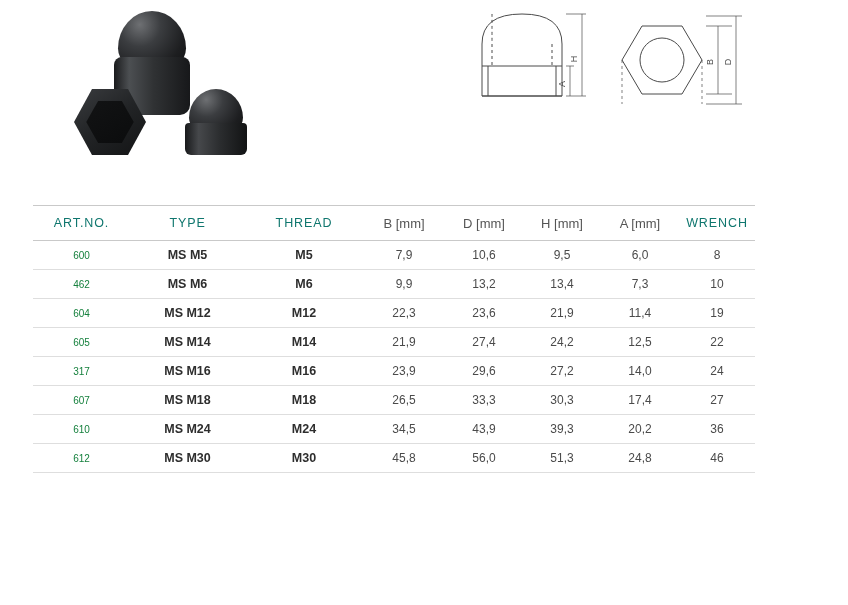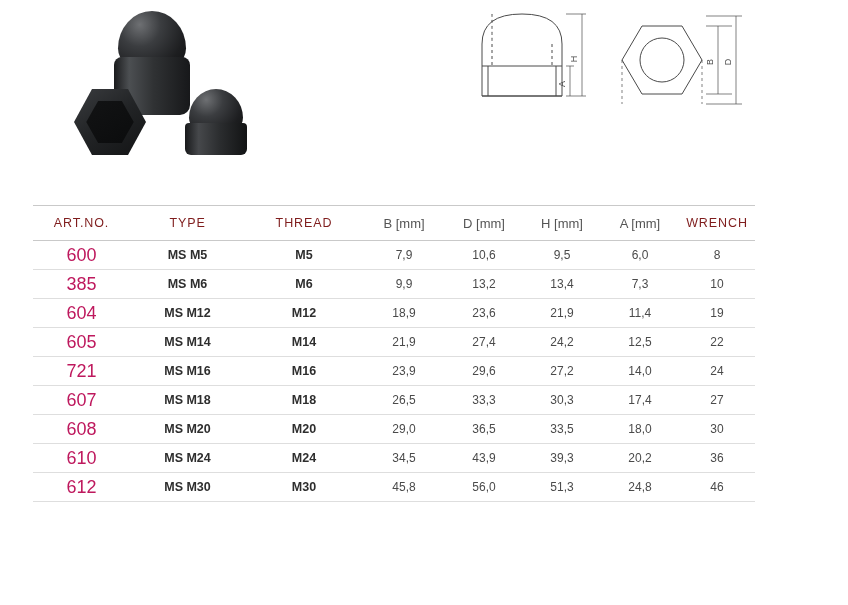--- a/index.html
+++ b/index.html
@@ -113,38 +113,38 @@
     padding: 0;
     height: 28px;
     font-size: 12px;
     color: #3d3d3d;
   }
   table.spec thead th {
     height: 34px;
     font-size: 12.5px;
     font-weight: normal;
     letter-spacing: 0.9px;
-    color: #7f1d1d;
+    color: #0f766e;
     border-top: 1px solid #c9c9c9;
     border-bottom: 1px solid #c9c9c9;
   }
   table.spec thead th.unit {
     letter-spacing: 0;
     font-size: 13px;
     color: #555;
   }
   table.spec tbody td {
     border-bottom: 1px solid #dedede;
   }
   table.spec tbody tr:first-child td {
     border-top: none;
   }
   table.spec td.art {
-    font-size: 18px;
-    color: #be185d;
+    font-size: 10px;
+    color: #15803d;
   }
   table.spec td.type,
   table.spec td.thread {
     font-weight: bold;
     color: #2e2e2e;
     font-size: 12.5px;
     text-align: center;
   }
   table.spec td.num {
     color: #4a4a4a;
@@ -249,86 +249,76 @@
         <td class="type">MS M5</td>
         <td class="thread">M5</td>
         <td class="num">7,9</td>
         <td class="num">10,6</td>
         <td class="num">9,5</td>
         <td class="num">6,0</td>
         <td class="num">8</td>
       </tr>
 
       <tr>
-        <td class="art">385</td>
+        <td class="art">462</td>
         <td class="type">MS M6</td>
         <td class="thread">M6</td>
         <td class="num">9,9</td>
         <td class="num">13,2</td>
         <td class="num">13,4</td>
         <td class="num">7,3</td>
         <td class="num">10</td>
       </tr>
 
 
 
       <tr>
         <td class="art">604</td>
         <td class="type">MS M12</td>
         <td class="thread">M12</td>
-        <td class="num">18,9</td>
+        <td class="num">22,3</td>
         <td class="num">23,6</td>
         <td class="num">21,9</td>
         <td class="num">11,4</td>
         <td class="num">19</td>
       </tr>
 
       <tr>
         <td class="art">605</td>
         <td class="type">MS M14</td>
         <td class="thread">M14</td>
         <td class="num">21,9</td>
         <td class="num">27,4</td>
         <td class="num">24,2</td>
         <td class="num">12,5</td>
         <td class="num">22</td>
       </tr>
 
       <tr>
-        <td class="art">721</td>
+        <td class="art">317</td>
         <td class="type">MS M16</td>
         <td class="thread">M16</td>
         <td class="num">23,9</td>
         <td class="num">29,6</td>
         <td class="num">27,2</td>
         <td class="num">14,0</td>
         <td class="num">24</td>
       </tr>
 
       <tr>
         <td class="art">607</td>
         <td class="type">MS M18</td>
         <td class="thread">M18</td>
         <td class="num">26,5</td>
         <td class="num">33,3</td>
         <td class="num">30,3</td>
         <td class="num">17,4</td>
         <td class="num">27</td>
       </tr>
 
-      <tr>
-        <td class="art">608</td>
-        <td class="type">MS M20</td>
-        <td class="thread">M20</td>
-        <td class="num">29,0</td>
-        <td class="num">36,5</td>
-        <td class="num">33,5</td>
-        <td class="num">18,0</td>
-        <td class="num">30</td>
-      </tr>
 
 
       <tr>
         <td class="art">610</td>
         <td class="type">MS M24</td>
         <td class="thread">M24</td>
         <td class="num">34,5</td>
         <td class="num">43,9</td>
         <td class="num">39,3</td>
         <td class="num">20,2</td>

